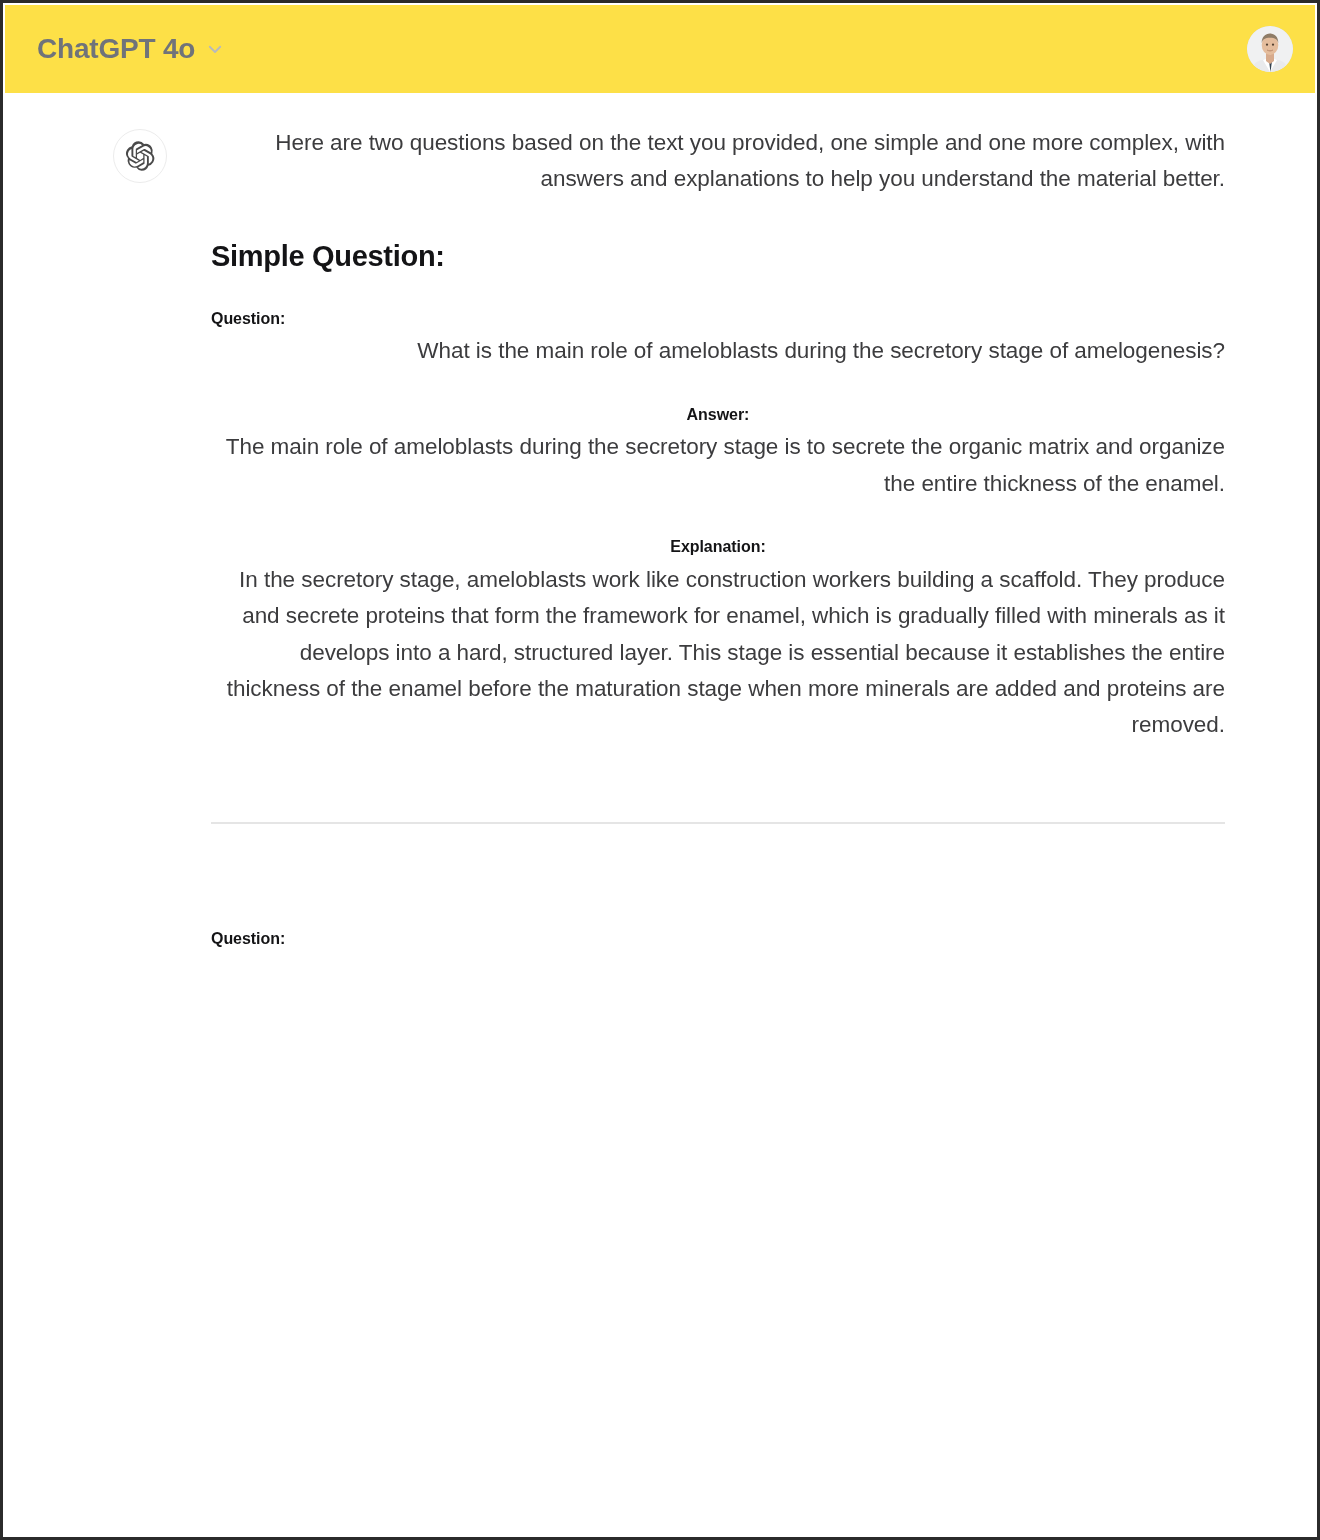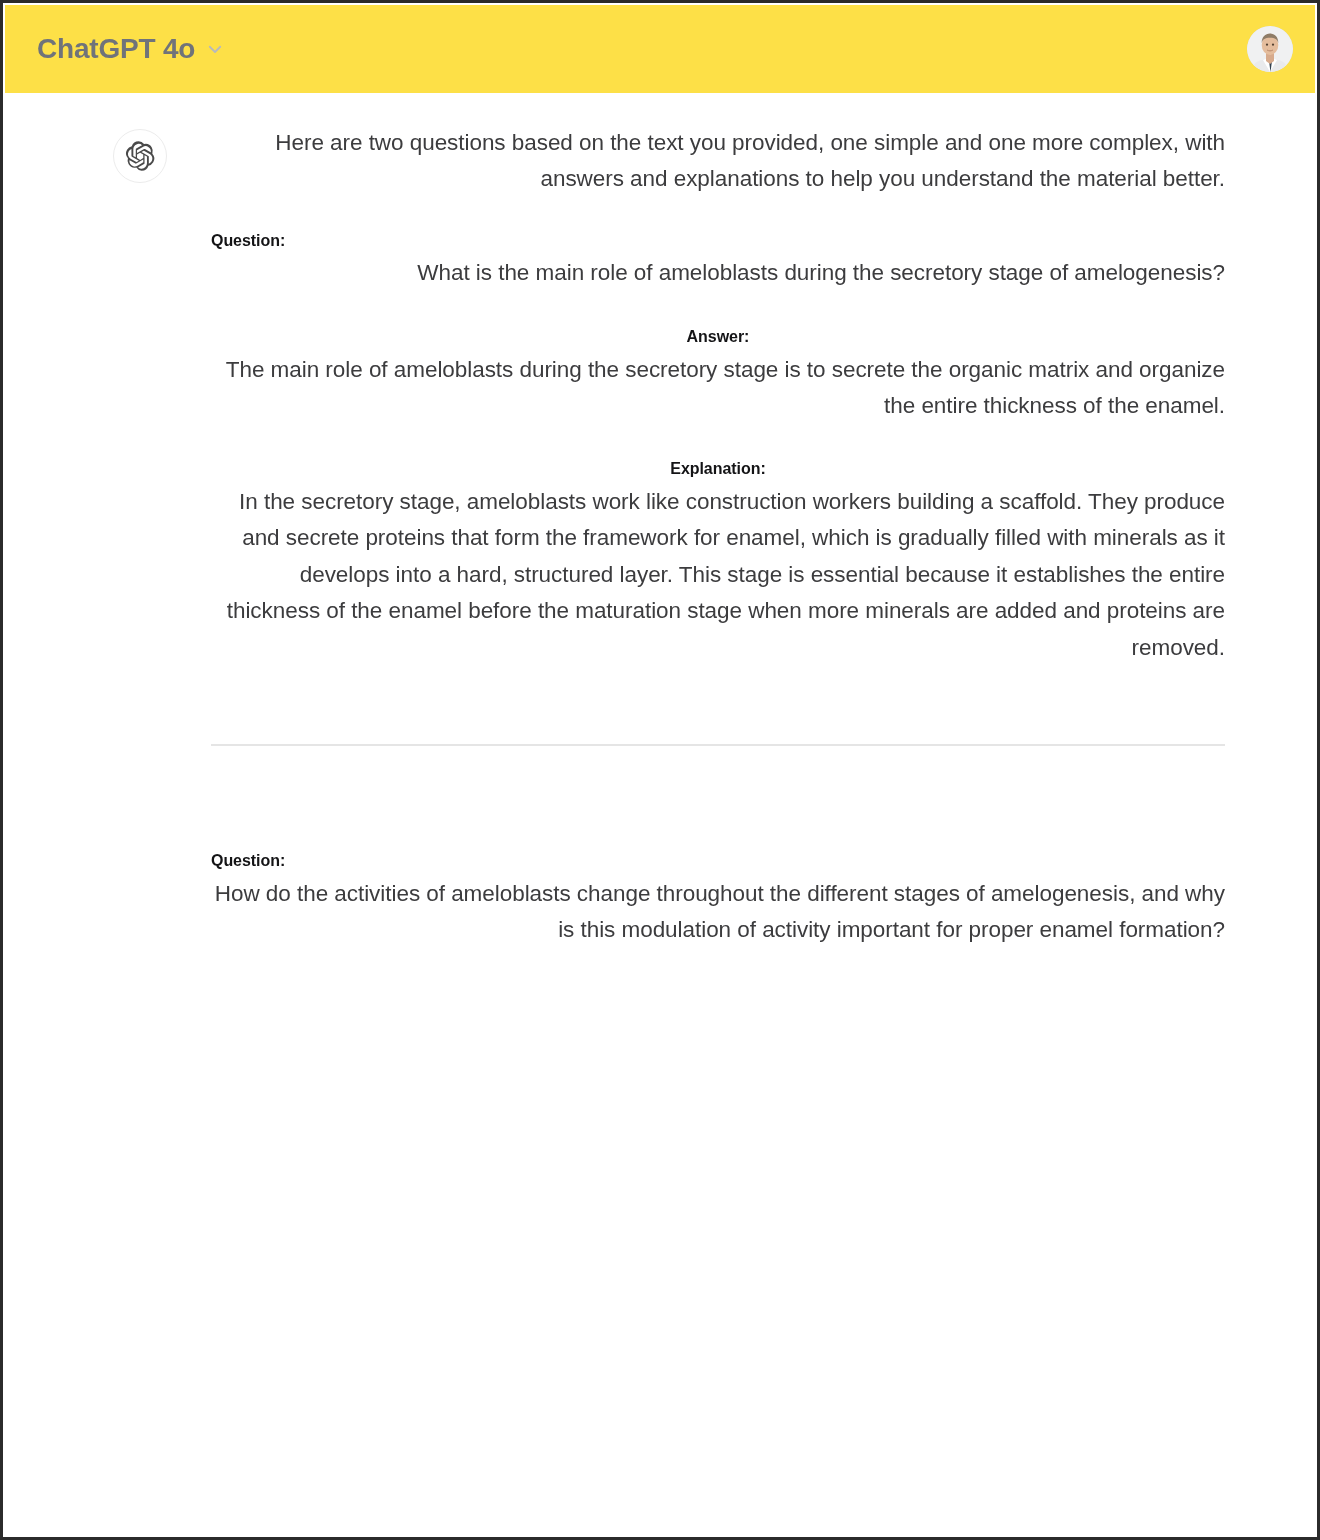--- a/index.html
+++ b/index.html
@@ -243,20 +243,21 @@
             <svg viewBox="0 0 24 24" width="32" height="32" fill="currentColor" aria-hidden="true">
               <path d="M21.3 9.9a5.3 5.3 0 0 0-.46-4.36 5.4 5.4 0 0 0-5.81-2.58A5.34 5.34 0 0 0 10.98 1a5.4 5.4 0 0 0-5.15 3.73 5.33 5.33 0 0 0-3.56 2.58 5.4 5.4 0 0 0 .67 6.32 5.32 5.32 0 0 0 .46 4.37 5.4 5.4 0 0 0 5.81 2.58A5.33 5.33 0 0 0 13.23 23a5.4 5.4 0 0 0 5.15-3.74 5.33 5.33 0 0 0 3.56-2.58 5.4 5.4 0 0 0-.67-6.31zM13.23 21.5a4 4 0 0 1-2.57-.93l.13-.07 4.27-2.46a.7.7 0 0 0 .35-.6v-6.02l1.8 1.04.01.03v4.98a4.02 4.02 0 0 1-3.99 4.03zM4.6 17.82a4 4 0 0 1-.48-2.7l.13.08 4.27 2.46c.22.13.49.13.7 0l5.22-3.01v2.08l-.02.03-4.32 2.49a4.02 4.02 0 0 1-5.5-1.43zM3.48 8.57a4 4 0 0 1 2.1-1.76v5.07c0 .25.13.48.35.6l5.2 3-1.8 1.04-.04-.01-4.31-2.49a4.02 4.02 0 0 1-1.5-5.45zm14.83 3.44L13.1 9l1.79-1.03.04.02 4.31 2.49a4.02 4.02 0 0 1-.62 7.25v-5.08a.7.7 0 0 0-.3-.64zm1.79-2.69l-.13-.08-4.26-2.48a.7.7 0 0 0-.7 0L9.78 9.77V7.69l.02-.03 4.32-2.49a4.02 4.02 0 0 1 5.97 4.16zM8.8 13l-1.8-1.04v-5.0a4.02 4.02 0 0 1 6.59-3.09l-.13.07L9.19 6.4a.7.7 0 0 0-.35.6L8.8 13zm.98-2.1L12.1 9.55l2.33 1.34v2.68l-2.32 1.34-2.33-1.34V10.9z"></path>
             </svg>
           </span>
         </div>
 
         <div class="message-body">
 
           <p class="intro-paragraph">Here are two questions based on the text you provided, one simple and one more complex, with answers and explanations to help you understand the material better.</p>
 
+          <h2 class="section-heading">Simple Question:</h2>
 
           <div>
             <div class="sub-label">Question:</div>
             <p class="body-paragraph">What is the main role of ameloblasts during the secretory stage of amelogenesis?</p>
           </div>
 
           <div>
             <div class="sub-label block-gap-small">Answer:</div>
             <p class="body-paragraph">The main role of ameloblasts during the secretory stage is to secrete the organic matrix and organize the entire thickness of the enamel.</p>
           </div>
@@ -265,21 +266,20 @@
             <div class="sub-label block-gap-small">Explanation:</div>
             <p class="body-paragraph">In the secretory stage, ameloblasts work like construction workers building a scaffold. They produce and secrete proteins that form the framework for enamel, which is gradually filled with minerals as it develops into a hard, structured layer. This stage is essential because it establishes the entire thickness of the enamel before the maturation stage when more minerals are added and proteins are removed.</p>
           </div>
 
           <hr class="divider">
           <div class="post-divider-spacer"></div>
 
 
           <div>
             <div class="sub-label">Question:</div>
-            <p class="body-paragraph">How do the activities of ameloblasts change throughout the different stages of amelogenesis, and why is this modulation of activity important for proper enamel formation?</p>
           </div>
 
         </div>
       </div>
     </div>
 
   </div>
 </div>
 
 </body></html>

